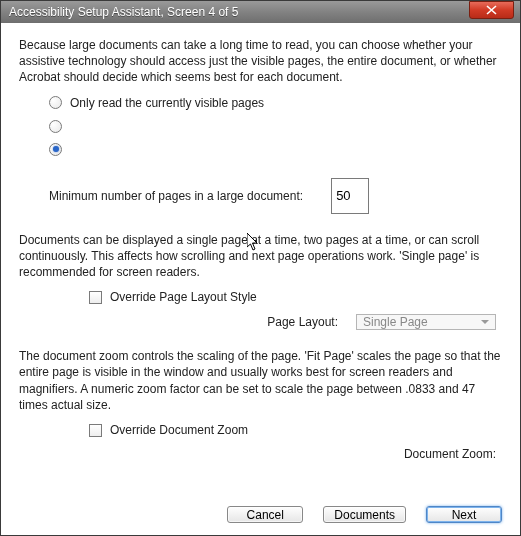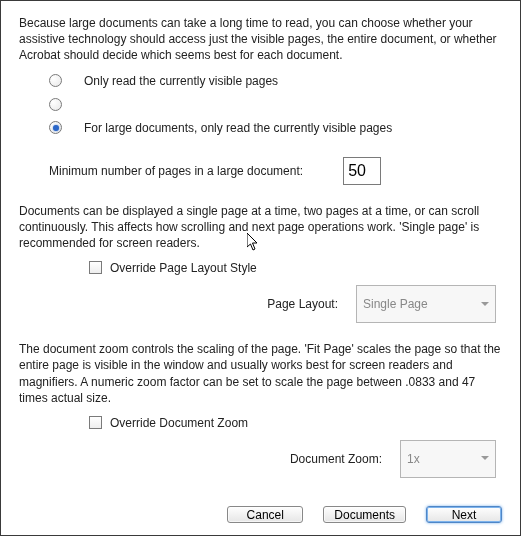--- a/index.html
+++ b/index.html
@@ -58,21 +58,21 @@
     line-height: 1.35;
     margin-bottom: 8px;
   }
   .radio-group {
     margin-left: 30px;
     margin-top: 8px;
   }
   .radio-row {
     display: flex;
     align-items: center;
-    gap: 22px;
+    gap: 8px;
     margin: 10px 0;
   }
   .radio {
     width: 13px; height: 13px;
     border: 1px solid #7a7a7a;
     border-radius: 50%;
     background: radial-gradient(circle at 30% 30%, #fff, #e8e8e8);
     display: inline-flex;
     align-items: center;
     justify-content: center;
@@ -81,55 +81,55 @@
   .radio.selected::after {
     content: "";
     width: 6px; height: 6px;
     background: #2a66c8;
     border-radius: 50%;
     box-shadow: 0 0 2px rgba(42,102,200,0.7);
   }
   .min-pages-row {
     display: flex;
     align-items: center;
-    gap: 40px;
+    gap: 28px;
     margin: 22px 0 18px 30px;
   }
   .numinput {
     width: 38px;
-    height: 28px;
+    height: 36px;
     border: 1px solid #7a7a7a;
     padding: 2px 4px;
     font-family: inherit;
-    font-size: 16px;
+    font-size: 13px;
   }
   .check-row {
     display: flex;
-    align-items: flex-start;
+    align-items: flex-end;
     gap: 8px;
     margin: 10px 0 10px 30px;
     padding-left: 40px;
   }
   .checkbox {
     width: 13px; height: 13px;
     border: 1px solid #7a7a7a;
     background: linear-gradient(to bottom, #fff, #eee);
     flex-shrink: 0;
   }
   .labeled-combo-row {
     display: flex;
     align-items: center;
     justify-content: flex-end;
     gap: 18px;
     margin: 10px 0 18px 0;
     padding-right: 6px;
   }
   .combo {
     width: 140px;
-    height: 38px;
+    height: 16px;
     border: 1px solid #b5b5b5;
     background: #f7f7f7;
     color: #888;
     display: flex;
     align-items: center;
     padding: 0 6px;
     position: relative;
   }
   .combo .arrow {
     position: absolute;
@@ -172,36 +172,43 @@
     position: absolute;
     left: 246px;
     top: 232px;
     pointer-events: none;
   }
 </style>
 </head>
 <body>
 
 <div class="window">
+  <div class="titlebar">
+    <span class="title">Accessibility Setup Assistant, Screen 4 of 5</span>
+    <div class="close-btn">
+      <svg width="11" height="10" viewBox="0 0 11 10">
+        <path d="M1 1 L10 9 M10 1 L1 9" stroke="#fff" stroke-width="1.6" fill="none"></path>
+      </svg>
+    </div>
+  </div>
 
   <div class="content">
 
     <div class="para">Because large documents can take a long time to read, you can choose whether your assistive technology should access just the visible pages, the entire document, or whether Acrobat should decide which seems best for each document.</div>
 
     <div class="radio-group">
       <div class="radio-row">
         <span class="radio"></span>
         <span>Only read the currently visible pages</span>
       </div>
       <div class="radio-row">
         <span class="radio"></span>
       </div>
       <div class="radio-row">
         <span class="radio selected"></span>
-        <span>For large documents, only read the currently visible pages</span>
       </div>
     </div>
 
     <div class="min-pages-row">
       <span>Minimum number of pages in a large document:</span>
       <input class="numinput" value="50" style="">
     </div>
 
     <div class="para">Documents can be displayed a single page at a time, two pages at a time, or can scroll continuously. This affects how scrolling and next page operations work. 'Single page' is recommended for screen readers.</div>
 
@@ -224,28 +231,20 @@
 
     <div class="para">The document zoom controls the scaling of the page. 'Fit Page' scales the page so that the entire page is visible in the window and usually works best for screen readers and magnifiers. A numeric zoom factor can be set to scale the page between .0833 and 47 times actual size.</div>
 
     <div class="check-row">
       <span class="checkbox"></span>
       <span>Override Document Zoom</span>
     </div>
 
     <div class="labeled-combo-row">
       <span>Document Zoom:</span>
-      <div class="combo narrow">
-        <span>1x</span>
-        <span class="arrow">
-          <svg width="8" height="5" viewBox="0 0 8 5">
-              <path d="M0 0 L4 4 L8 0 Z" fill="#999"></path>
-            </svg>
-        </span>
-      </div>
     </div>
 
   </div>
 
   <div class="button-row">
     <div class="btn">
         <span>Cancel</span>
       </div>
     <div class="btn">
         <span>Documents</span>

